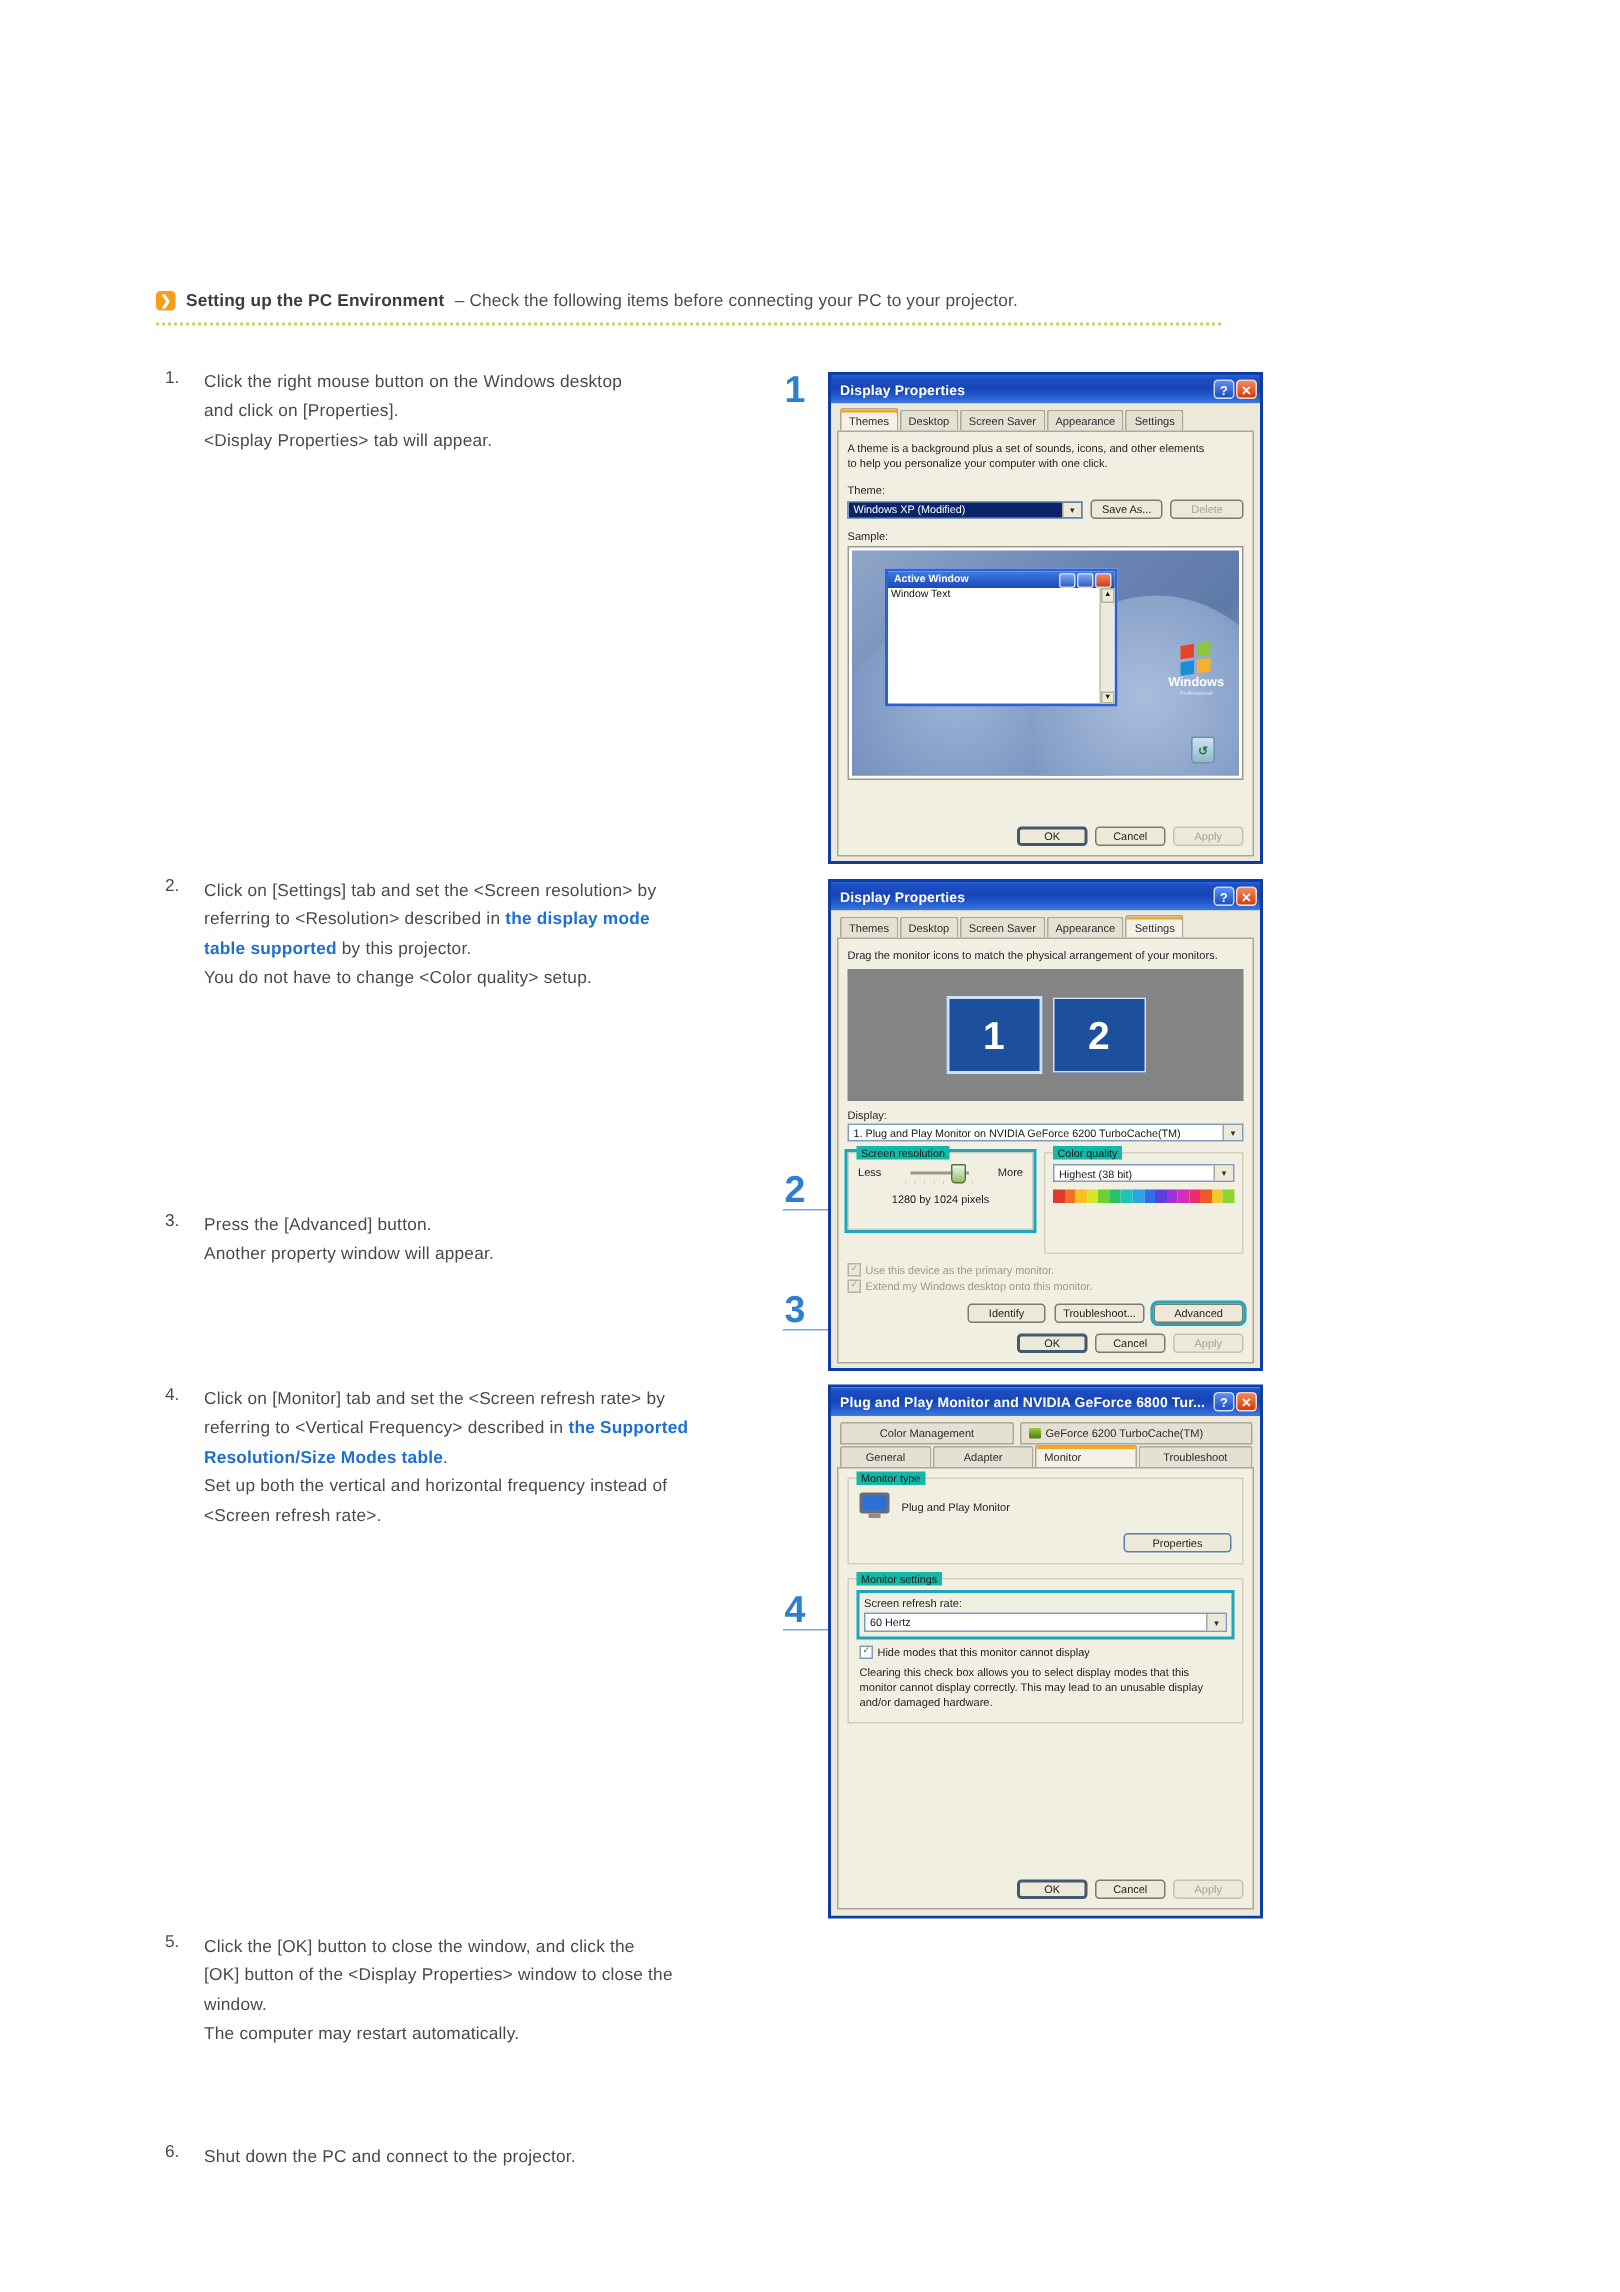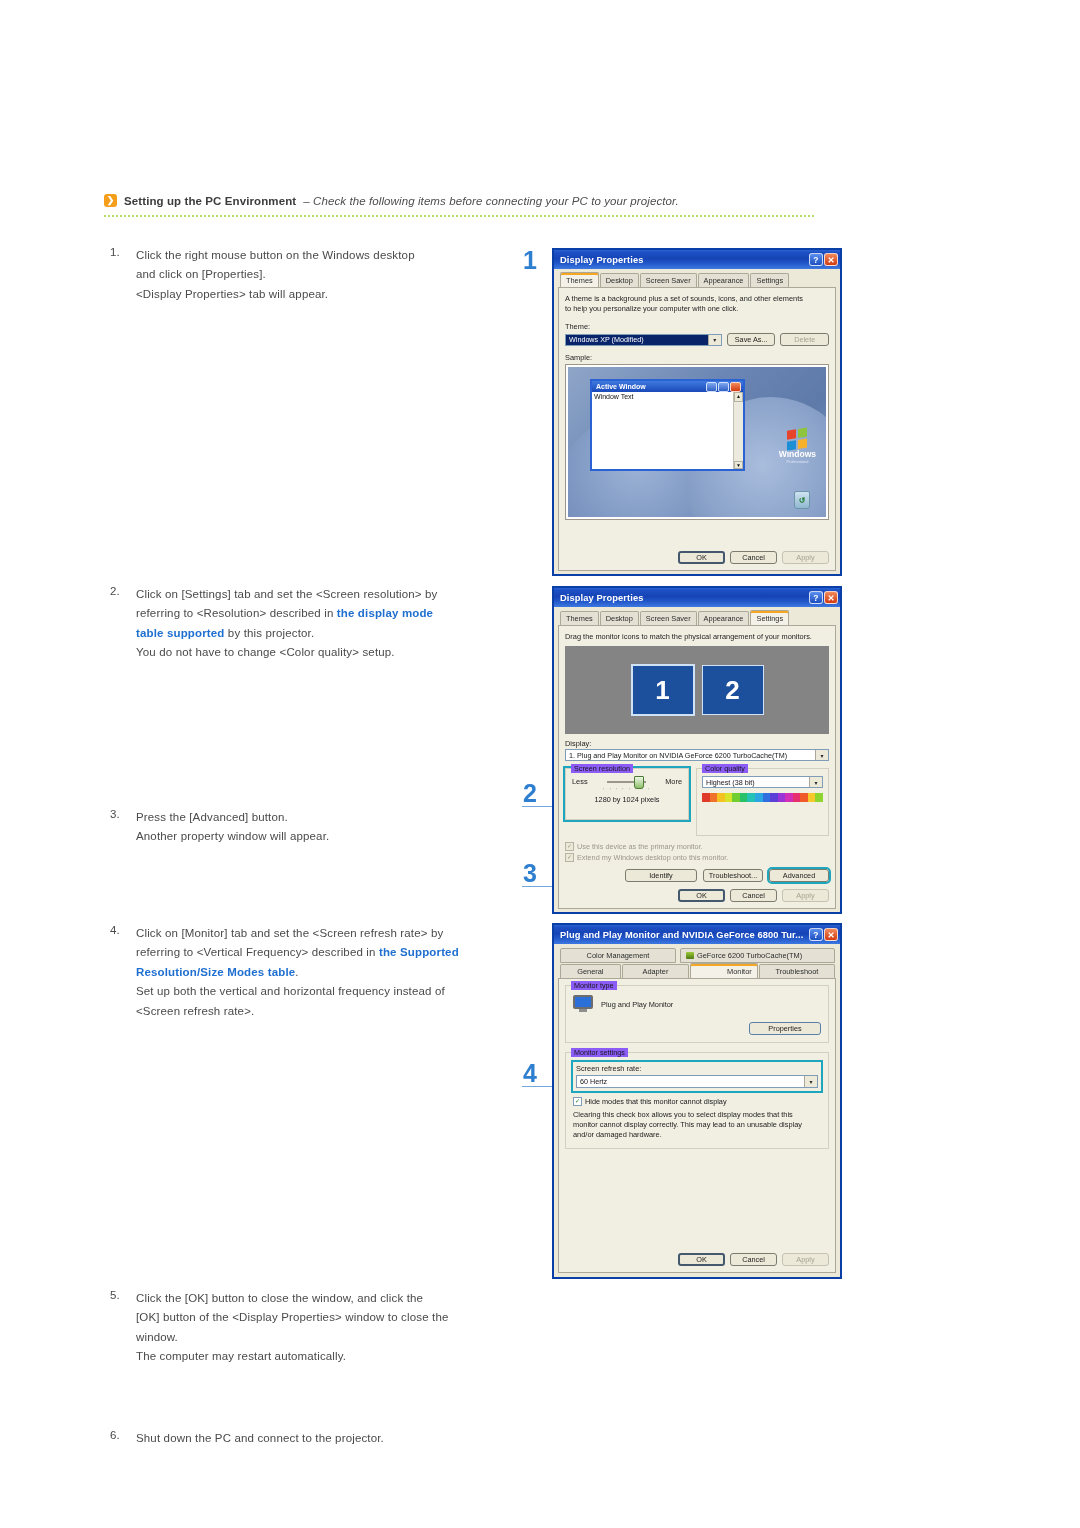--- a/index.html
+++ b/index.html
@@ -15,21 +15,21 @@
   #header-band{ position:absolute; left:104px; top:194px; width:716px; }
   .hdr-row{ display:flex; align-items:center; gap:7px; }
   .bullet-icon{
     width:13px;height:13px;border-radius:3px;
     background:#f59e1b;
     display:flex;align-items:center;justify-content:center;
     color:#ffffff;font-size:9px;line-height:1;font-weight:bold;
     flex:0 0 auto;
   }
   .hdr-strong{ font-size:11.5px; font-weight:bold; color:#3c3c3c; letter-spacing:.1px;}
-  .hdr-rest{ font-size:11.5px; color:#4d4d4d; letter-spacing:.1px;font-style:italic;}
+  .hdr-rest{ font-size:11.5px; color:#4d4d4d; letter-spacing:.1px;}
   .dot-rule{
     margin-top:8px; height:2px; width:712px;
     background-image:linear-gradient(to right,#b9d96a 0 2px, transparent 2px 4px);
     background-size:4px 2px; background-repeat:repeat-x;
   }
   
   .step{ position:absolute; left:110px; width:420px; }
   .step-row{ display:flex; }
   .step-num{ width:26px; flex:0 0 26px; font-size:11.5px; color:#4a4a4a; }
   .step-body{ flex:1 1 auto; font-size:11.5px; line-height:19.4px; color:#4a4a4a; letter-spacing:.15px;}
@@ -97,21 +97,21 @@
   }
   .btn{
     border:1px solid #7b7b6e; background:#ece9d8; border-radius:3px;
     font-size:7.3px; color:#1d1d1d; height:13px;
     display:flex;align-items:center;justify-content:center;
     box-sizing:border-box; white-space:nowrap;
   }
   .btn.def{ border:2px solid #44586e; font-weight:normal; }
   .btn.dis{ color:#a7a391; }
   .grp{ border:1px solid #d4d0c0; position:relative; box-sizing:border-box; }
-  .grp>.grp-t{ position:absolute; top:-5px; left:5px; background:#8b5cf6; padding:0 3px; font-size:7.2px;}
+  .grp>.grp-t{ position:absolute; top:-5px; left:5px; background:#14b8a6; padding:0 3px; font-size:7.2px;}
   .hl{ outline:2px solid #1da6bd; outline-offset:0; }
   .btnrow{ position:absolute; display:flex; gap:5px; }
   
   .desk{ background:linear-gradient(135deg,#8fa6c8 0%,#6b86b4 40%,#5e7aa9 70%,#8ea7cb 100%); }
   .mini-title{
     background:linear-gradient(to bottom,#3f7ae0,#1a49b8);
     color:#fff;font-weight:bold;font-size:7px;
     display:flex;align-items:center;padding:0 2px 0 4px;height:11px;
   }
   .check{ display:inline-flex;align-items:center;gap:3px;font-size:7.3px;}
@@ -355,21 +355,21 @@
       </div>
       <div class="check gray" style="margin-top:6px;">
         <span class="cbx dis">✓</span>
         <span>Use this device as the primary monitor.</span>
       </div>
       <div class="check gray" style="margin-top:2px;">
         <span class="cbx dis">✓</span>
         <span>Extend my Windows desktop onto this monitor.</span>
       </div>
       <div style="display:flex;gap:6px;justify-content:flex-end;margin-top:7px;">
-        <div class="btn" style="width:72px;">Identify</div>
+        <div class="btn" style="width:52px;">Identify</div>
         <div class="btn" style="width:60px;">Troubleshoot...</div>
         <div class="btn hl" style="width:60px;">Advanced</div>
       </div>
       <div class="btnrow" style="right:6px;bottom:6px;">
         <div class="btn def" style="width:47px;">OK</div>
         <div class="btn" style="width:47px;">Cancel</div>
         <div class="btn dis" style="width:47px;border-color:#c6c2b2;">Apply</div>
       </div>
     </div>
   </div>
@@ -387,21 +387,21 @@
     <div style="display:flex;gap:3px;padding-left:2px;">
       <div class="tab" style="width:104px;justify-content:center;text-align:center;border-bottom:1px solid #aca899;">Color Management</div>
       <div class="tab" style="flex:1 1 auto;display:flex;align-items:center;gap:3px;border-bottom:1px solid #aca899;">
         <span style="width:8px;height:7px;background:linear-gradient(to bottom,#9ec93a,#4e7a14);border-radius:1px;display:inline-block;"></span>
         <span>GeForce 6200 TurboCache(TM)</span>
       </div>
     </div>
     <div class="tabstrip" style="margin-top:1px;">
       <div class="tab" style="width:56px;justify-content:center;text-align:center;">General</div>
       <div class="tab" style="width:64px;text-align:center;">Adapter</div>
-      <div class="tab active" style="width:64px;text-align:right;margin-top:30px;">Monitor</div>
+      <div class="tab active" style="width:64px;text-align:left;margin-top:30px;">Monitor</div>
       <div class="tab" style="width:74px;text-align:center;">Troubleshoot</div>
     </div>
     <div class="tabpane" style="height:295px;">
 
       <div class="grp" style="padding:9px 7px 7px;">
         <span class="grp-t">Monitor type</span>
         <div style="display:flex;align-items:center;gap:8px;">
           <div style="width:20px;height:18px;">
             <div style="width:20px;height:14px;background:#2b6fd8;border:2px solid #6d6d6d;border-radius:2px;box-sizing:border-box;"></div>
             <div style="width:8px;height:3px;background:#8e8e8e;margin:0 auto;"></div>

